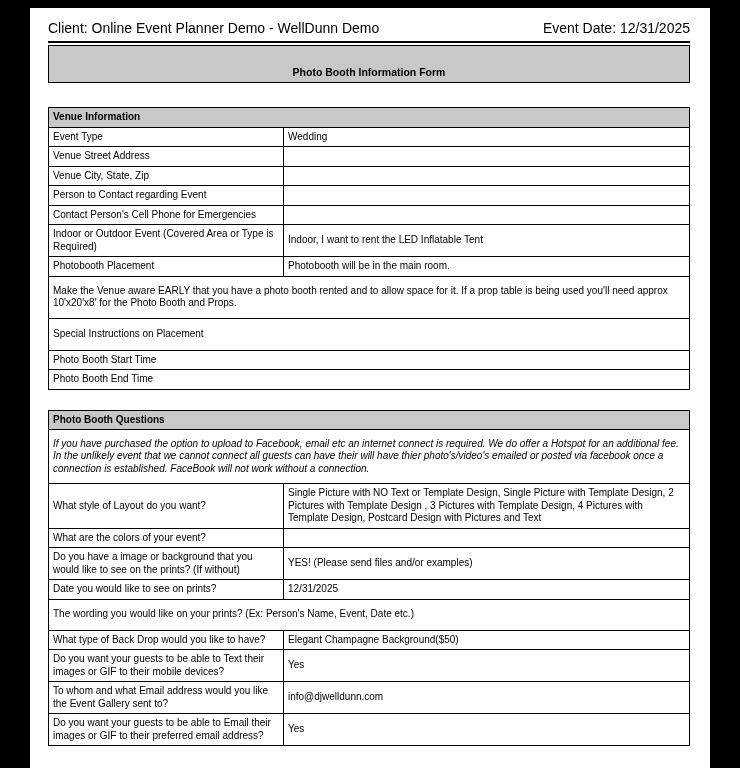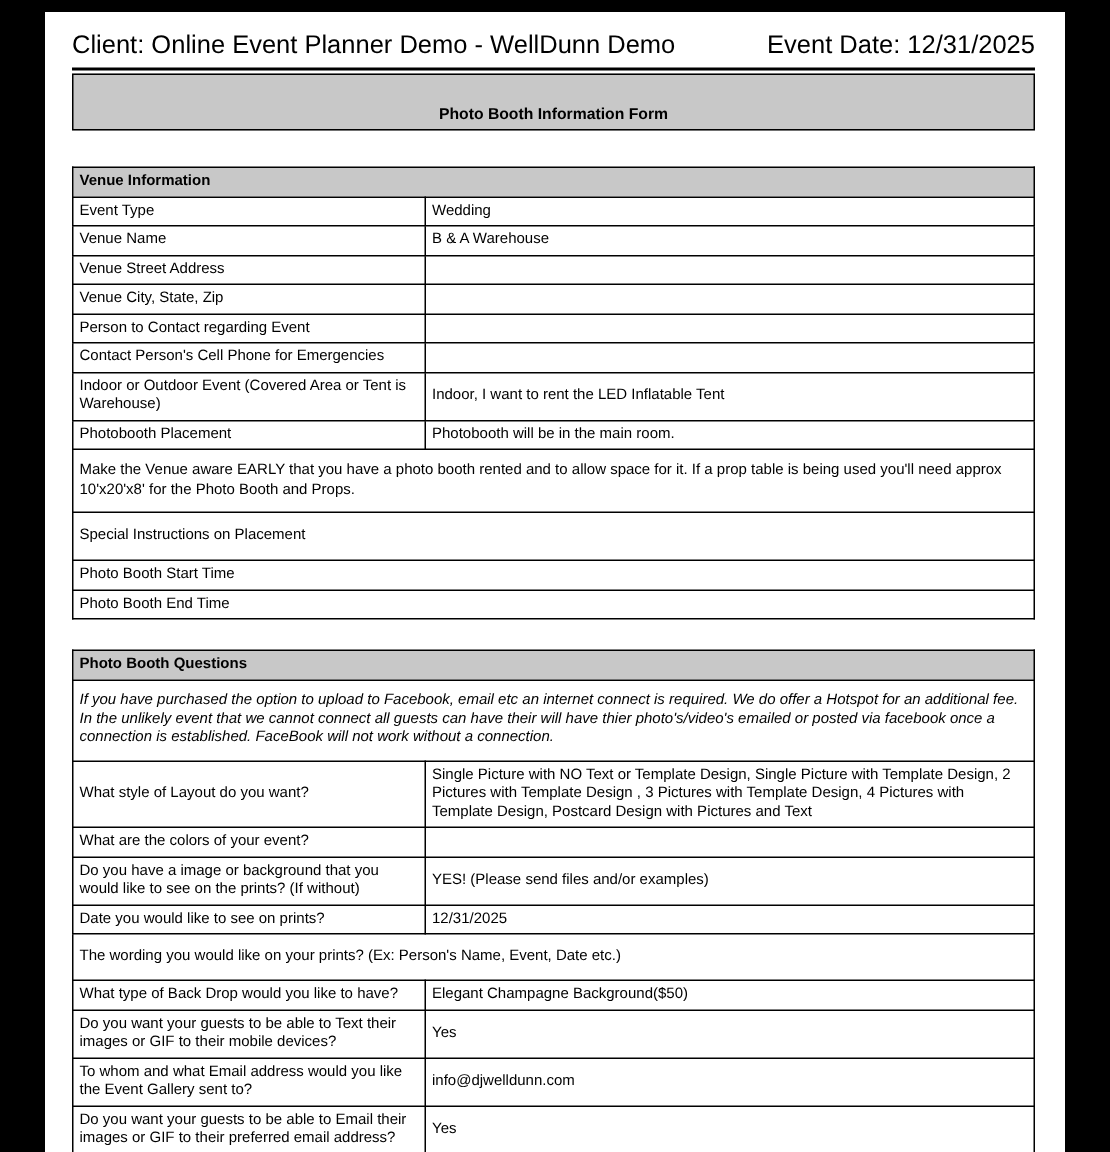--- a/index.html
+++ b/index.html
@@ -15,21 +15,21 @@
     left:30px; top:8px;
     width:680px; height:760px;
     background:#ffffff;
     padding:12px 20px 0 18px;
     color:#000;
   }
   .client-row {
     display:flex;
     justify-content:space-between;
     align-items:flex-end;
-    font-size:17px;
+    font-size:14px;
     padding-bottom:5px;
   }
   .top-rule {
     border-top:2px solid #000;
     margin-bottom:2px;
   }
   .title-bar {
     border:1px solid #000;
     background:#c8c8c8;
     text-align:center;
@@ -86,41 +86,37 @@
       </colgroup>
     <tbody>
         <tr>
       <td class="section-head" colspan="2">Venue Information</td>
     </tr>
     <tr>
       <td>Event Type</td>
       <td>Wedding</td>
     </tr>
     <tr>
-      <td>Venue Name</td>
-      <td>B &amp; A Warehouse</td>
-    </tr>
-    <tr>
       <td>Venue Street Address</td>
       <td></td>
     </tr>
     <tr>
       <td>Venue City, State, Zip</td>
       <td></td>
     </tr>
     <tr>
       <td>Person to Contact regarding Event</td>
       <td></td>
     </tr>
     <tr>
       <td>Contact Person's Cell Phone for Emergencies</td>
       <td></td>
     </tr>
     <tr>
-      <td>Indoor or Outdoor Event (Covered Area or Tent is Warehouse)</td>
+      <td>Indoor or Outdoor Event (Covered Area or Type is Required)</td>
       <td>Indoor, I want to rent the LED Inflatable Tent</td>
     </tr>
     <tr>
       <td>Photobooth Placement</td>
       <td>Photobooth will be in the main room.</td>
     </tr>
     <tr>
       <td colspan="2" class="top h-note-venue">Make the Venue aware EARLY that you have a photo booth rented and to allow space for it. If a prop table is being used you'll need approx 10'x20'x8' for the Photo Booth and Props.</td>
     </tr>
     <tr>

